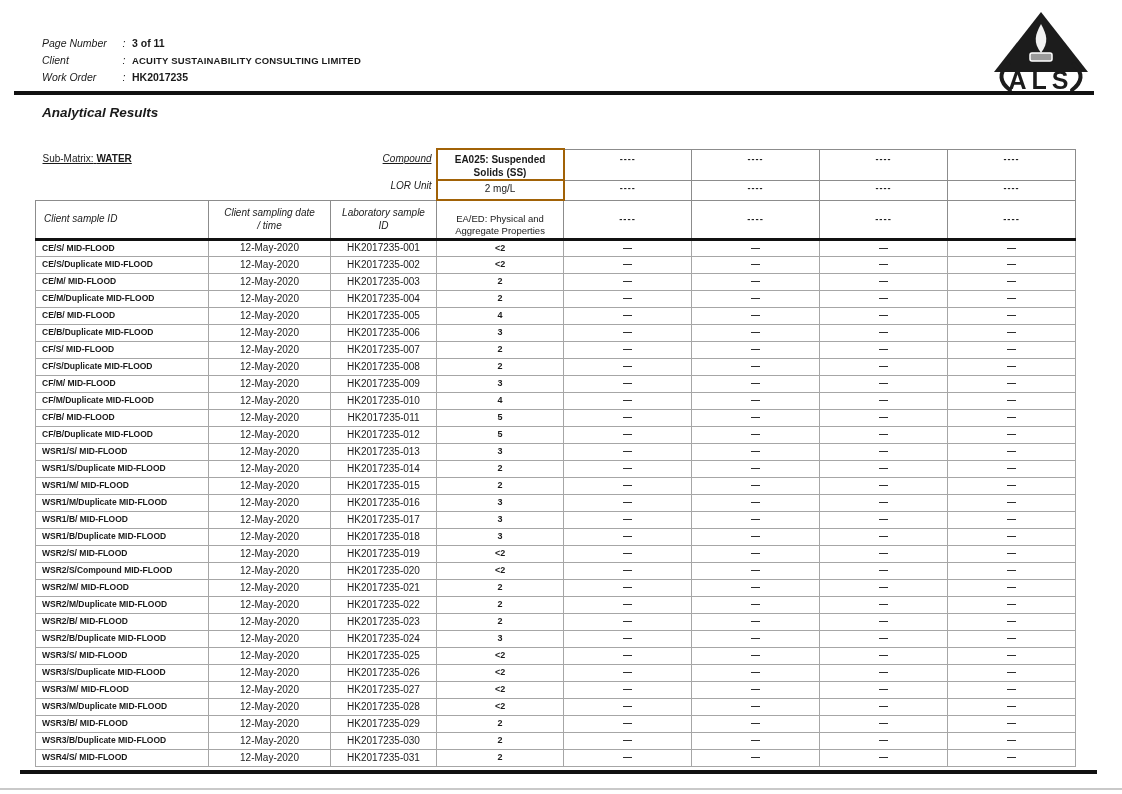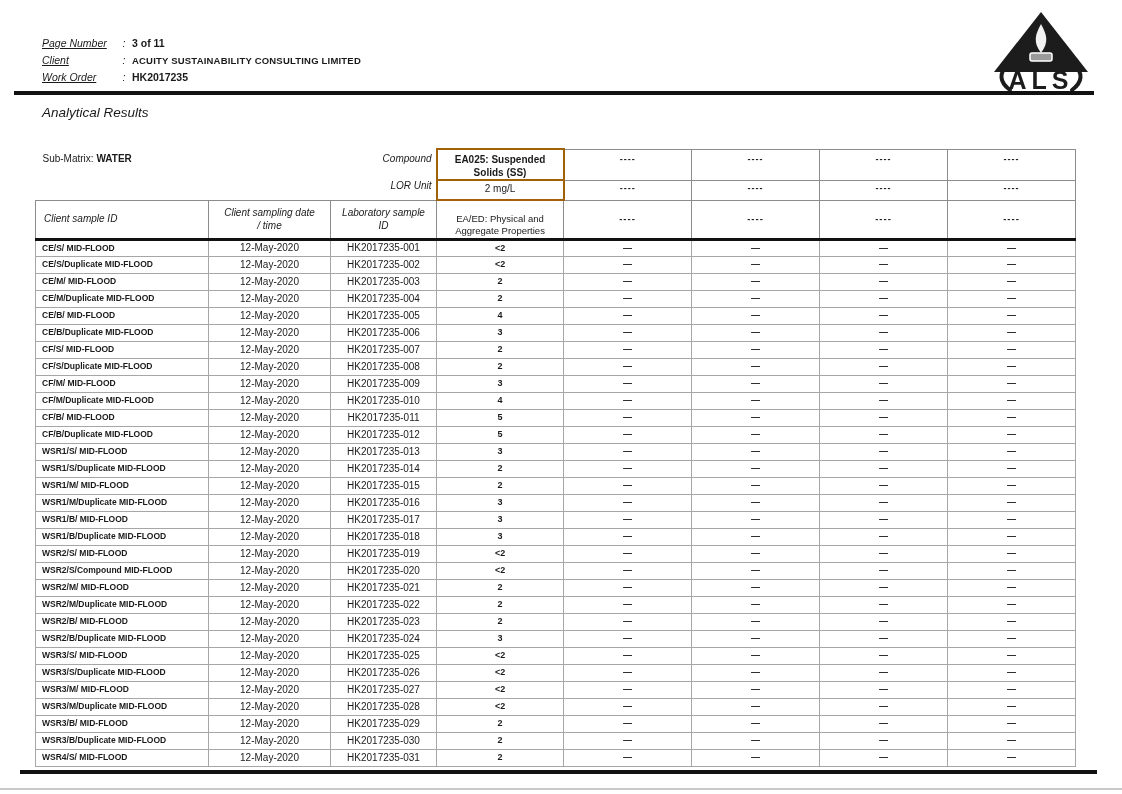--- a/index.html
+++ b/index.html
@@ -4,41 +4,41 @@
 <style>
   html,body{margin:0;padding:0;}
   body{
     width:1122px;height:794px;background:#ffffff;position:relative;
     font-family:"Liberation Sans","DejaVu Sans",sans-serif;color:#1a1a1a;
     overflow:hidden;
   }
   
   .hdr-fields{position:absolute;left:42px;top:37px;}
   .hdr-row{display:flex;align-items:baseline;height:17px;}
-  .hdr-label{font-style:italic;font-size:10.5px;width:76px;text-decoration:underline;}
+  .hdr-label{font-style:italic;font-size:10.5px;width:76px;}
   .hdr-sep{font-style:italic;font-size:10.5px;width:12px;text-align:center;}
   .hdr-val{font-weight:bold;font-size:10.5px;margin-left:2px;white-space:nowrap;}
   .hdr-row:nth-child(2) .hdr-val{font-size:9.5px;letter-spacing:0.2px;}
   .logo{position:absolute;left:982px;top:8px;}
   .rule-top{position:absolute;left:14px;top:91px;width:1080px;height:3.5px;background:#111;}
   .rule-bottom{position:absolute;left:20px;top:770px;width:1077px;height:3.5px;background:#111;}
   .page-edge{position:absolute;left:0px;top:788px;width:1122px;height:2px;background:#c9c9c9;}
-  .section-title{position:absolute;left:42px;top:105px;font-size:13.5px;font-weight:normal;font-style:italic;}
+  .section-title{position:absolute;left:42px;top:105px;font-size:13.5px;font-weight:bold;font-style:italic;}
   
   .tbl-wrap{position:absolute;left:35px;top:148px;}
   table{border-collapse:collapse;table-layout:fixed;width:1040px;}
   td{padding:0 4px;overflow:hidden;}
   tr.r1{height:30px;}
   tr.r2{height:20px;}
   tr.r3{height:39px;}
   tbody tr{height:17px;}
   
   td.plain{border:none;vertical-align:top;}
   .r1 td.plain{padding-top:4px;}
-  .flexrow{display:flex;justify-content:space-between;align-items:flex-start;}
+  .flexrow{display:flex;justify-content:space-between;align-items:flex-start;text-decoration:underline;}
   .submatrix{font-size:10px;padding-left:3px;}
   .submatrix b{font-weight:bold;}
   .sidelabel{font-style:italic;font-size:10px;text-align:right;display:block;}
   
   td.box{border:1px solid #8c8c8c;text-align:center;vertical-align:top;padding-top:4px;
          font-size:10px;line-height:1.25;}
   td.box.ea{border:2px solid #a16207;font-weight:bold;}
   tr.r2 td.box{padding-top:2px;}
   tr.r2 td.box.ea{font-weight:normal;}
   td.dash-h{font-weight:bold;letter-spacing:1px;font-size:9px;}

